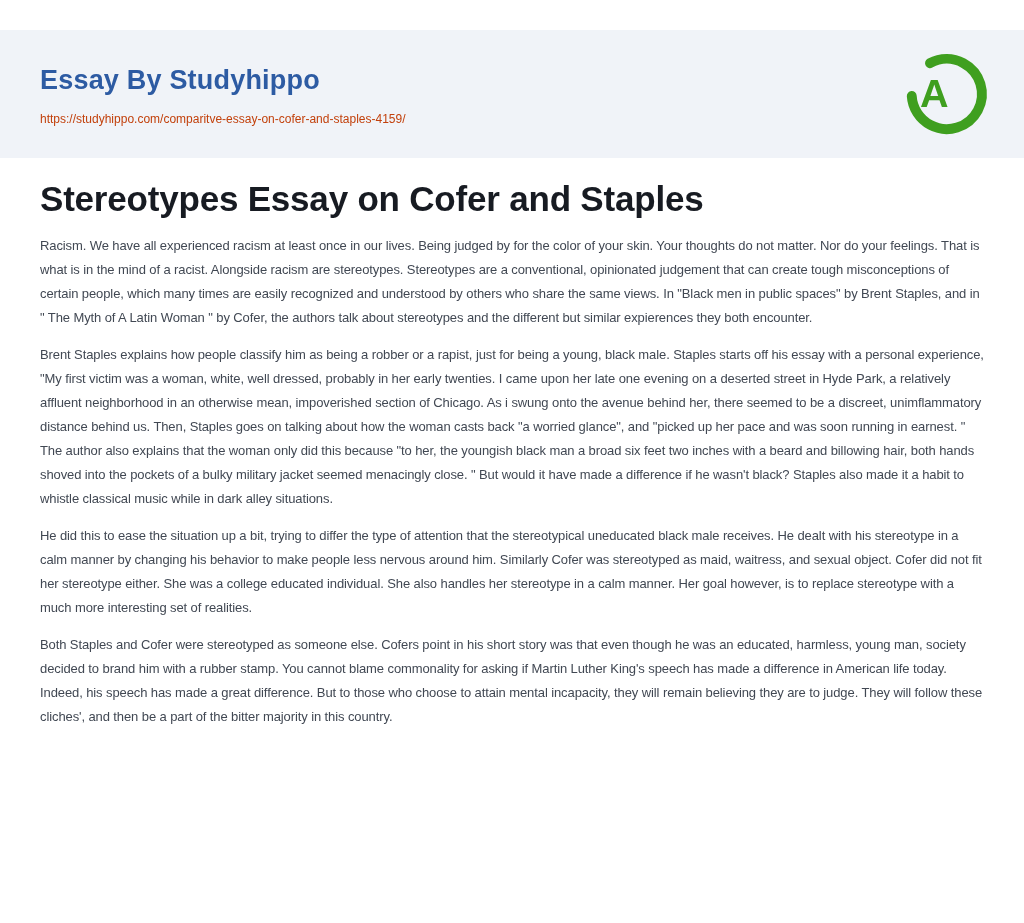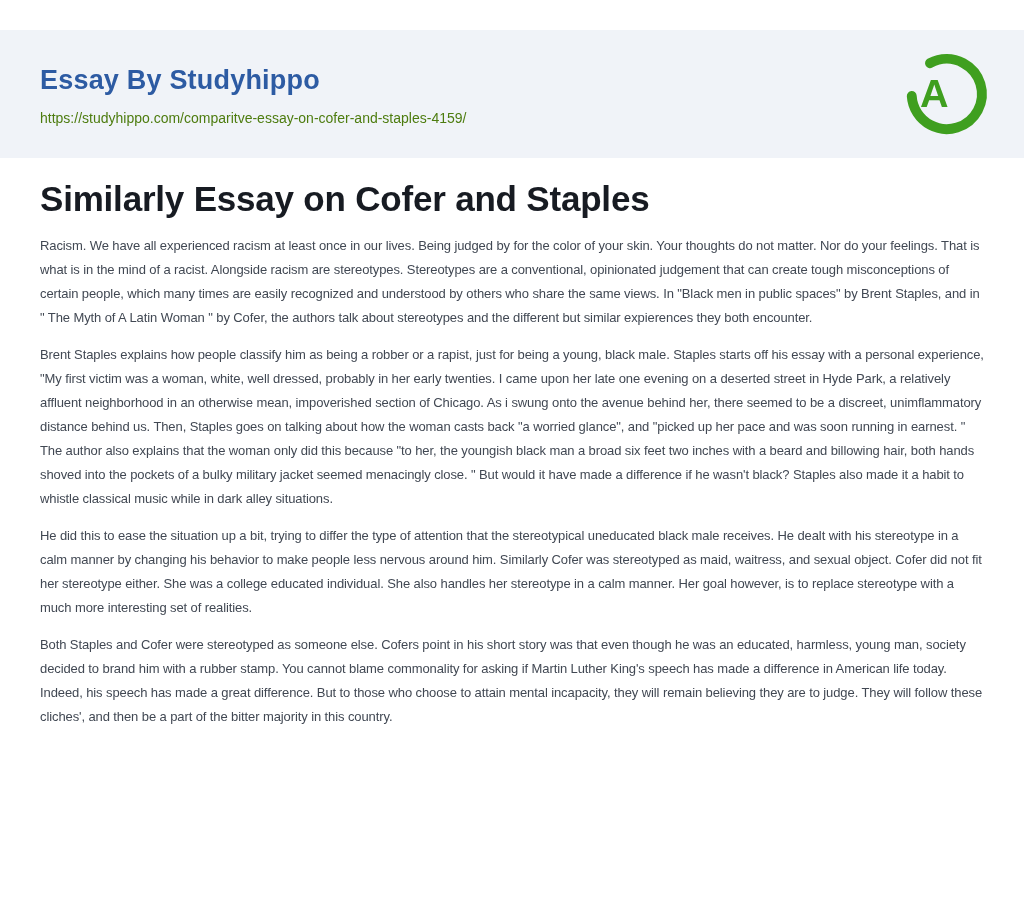--- a/index.html
+++ b/index.html
@@ -25,22 +25,22 @@
   }
   .site-header .header-text { padding-top: 4px; }
   .site-title {
     color: #2d5ba3;
     font-size: 27px;
     font-weight: 700;
     letter-spacing: 0.2px;
     margin-bottom: 13px;
   }
   .site-url {
-    color: #4d7c0f;
-    font-size: 14px;
+    color: #c2410c;
+    font-size: 12px;
     font-weight: 400;
     text-decoration: none;
     display: inline-block;
   }
   .logo { width: 90px; height: 94px; display: block; }
   .content {
     padding: 21px 38px 0 40px;
   }
   .article-title {
     color: #171b22;
@@ -71,21 +71,21 @@
     <div>
       <svg class="logo" viewBox="0 0 100 100" aria-hidden="true">
 
         <circle cx="52" cy="50" r="39" fill="none" stroke="#3f9f1f" stroke-width="11" stroke-linecap="round" stroke-dasharray="101 44" transform="rotate(28 52 50)"></circle>
         <text x="38" y="64" font-family="Liberation Sans, sans-serif" font-size="44" font-weight="700" fill="#3f9f1f" text-anchor="middle">A</text>
       </svg>
     </div>
   </header>
 
   <main class="content">
-    <h1 class="article-title">Similarly Essay on Cofer and Staples</h1>
+    <h1 class="article-title">Stereotypes Essay on Cofer and Staples</h1>
 
     <div class="article-body">
       <p>Racism. We have all experienced racism at least once in our lives. Being judged by for the color of your skin. Your thoughts do not matter. Nor do your feelings. That is what is in the mind of a racist. Alongside racism are stereotypes. Stereotypes are a conventional, opinionated judgement that can create tough misconceptions of certain people, which many times are easily recognized and understood by others who share the same views. In "Black men in public spaces" by Brent Staples, and in " The Myth of A Latin Woman " by Cofer, the authors talk about stereotypes and the different but similar expierences they both encounter.</p>
       <p>Brent Staples explains how people classify him as being a robber or a rapist, just for being a young, black male. Staples starts off his essay with a personal experience, "My first victim was a woman, white, well dressed, probably in her early twenties. I came upon her late one evening on a deserted street in Hyde Park, a relatively affluent neighborhood in an otherwise mean, impoverished section of Chicago. As i swung onto the avenue behind her, there seemed to be a discreet, unimflammatory distance behind us. Then, Staples goes on talking about how the woman casts back "a worried glance", and "picked up her pace and was soon running in earnest. " The author also explains that the woman only did this because "to her, the youngish black man a broad six feet two inches with a beard and billowing hair, both hands shoved into the pockets of a bulky military jacket seemed menacingly close. " But would it have made a difference if he wasn't black? Staples also made it a habit to whistle classical music while in dark alley situations.</p>
       <p>He did this to ease the situation up a bit, trying to differ the type of attention that the stereotypical uneducated black male receives. He dealt with his stereotype in a calm manner by changing his behavior to make people less nervous around him. Similarly Cofer was stereotyped as maid, waitress, and sexual object. Cofer did not fit her stereotype either. She was a college educated individual. She also handles her stereotype in a calm manner. Her goal however, is to replace stereotype with a much more interesting set of realities.</p>
       <p>Both Staples and Cofer were stereotyped as someone else. Cofers point in his short story was that even though he was an educated, harmless, young man, society decided to brand him with a rubber stamp. You cannot blame commonality for asking if Martin Luther King's speech has made a difference in American life today. Indeed, his speech has made a great difference. But to those who choose to attain mental incapacity, they will remain believing they are to judge. They will follow these cliches', and then be a part of the bitter majority in this country.</p>
     </div>
   </main>
 
 </div>

